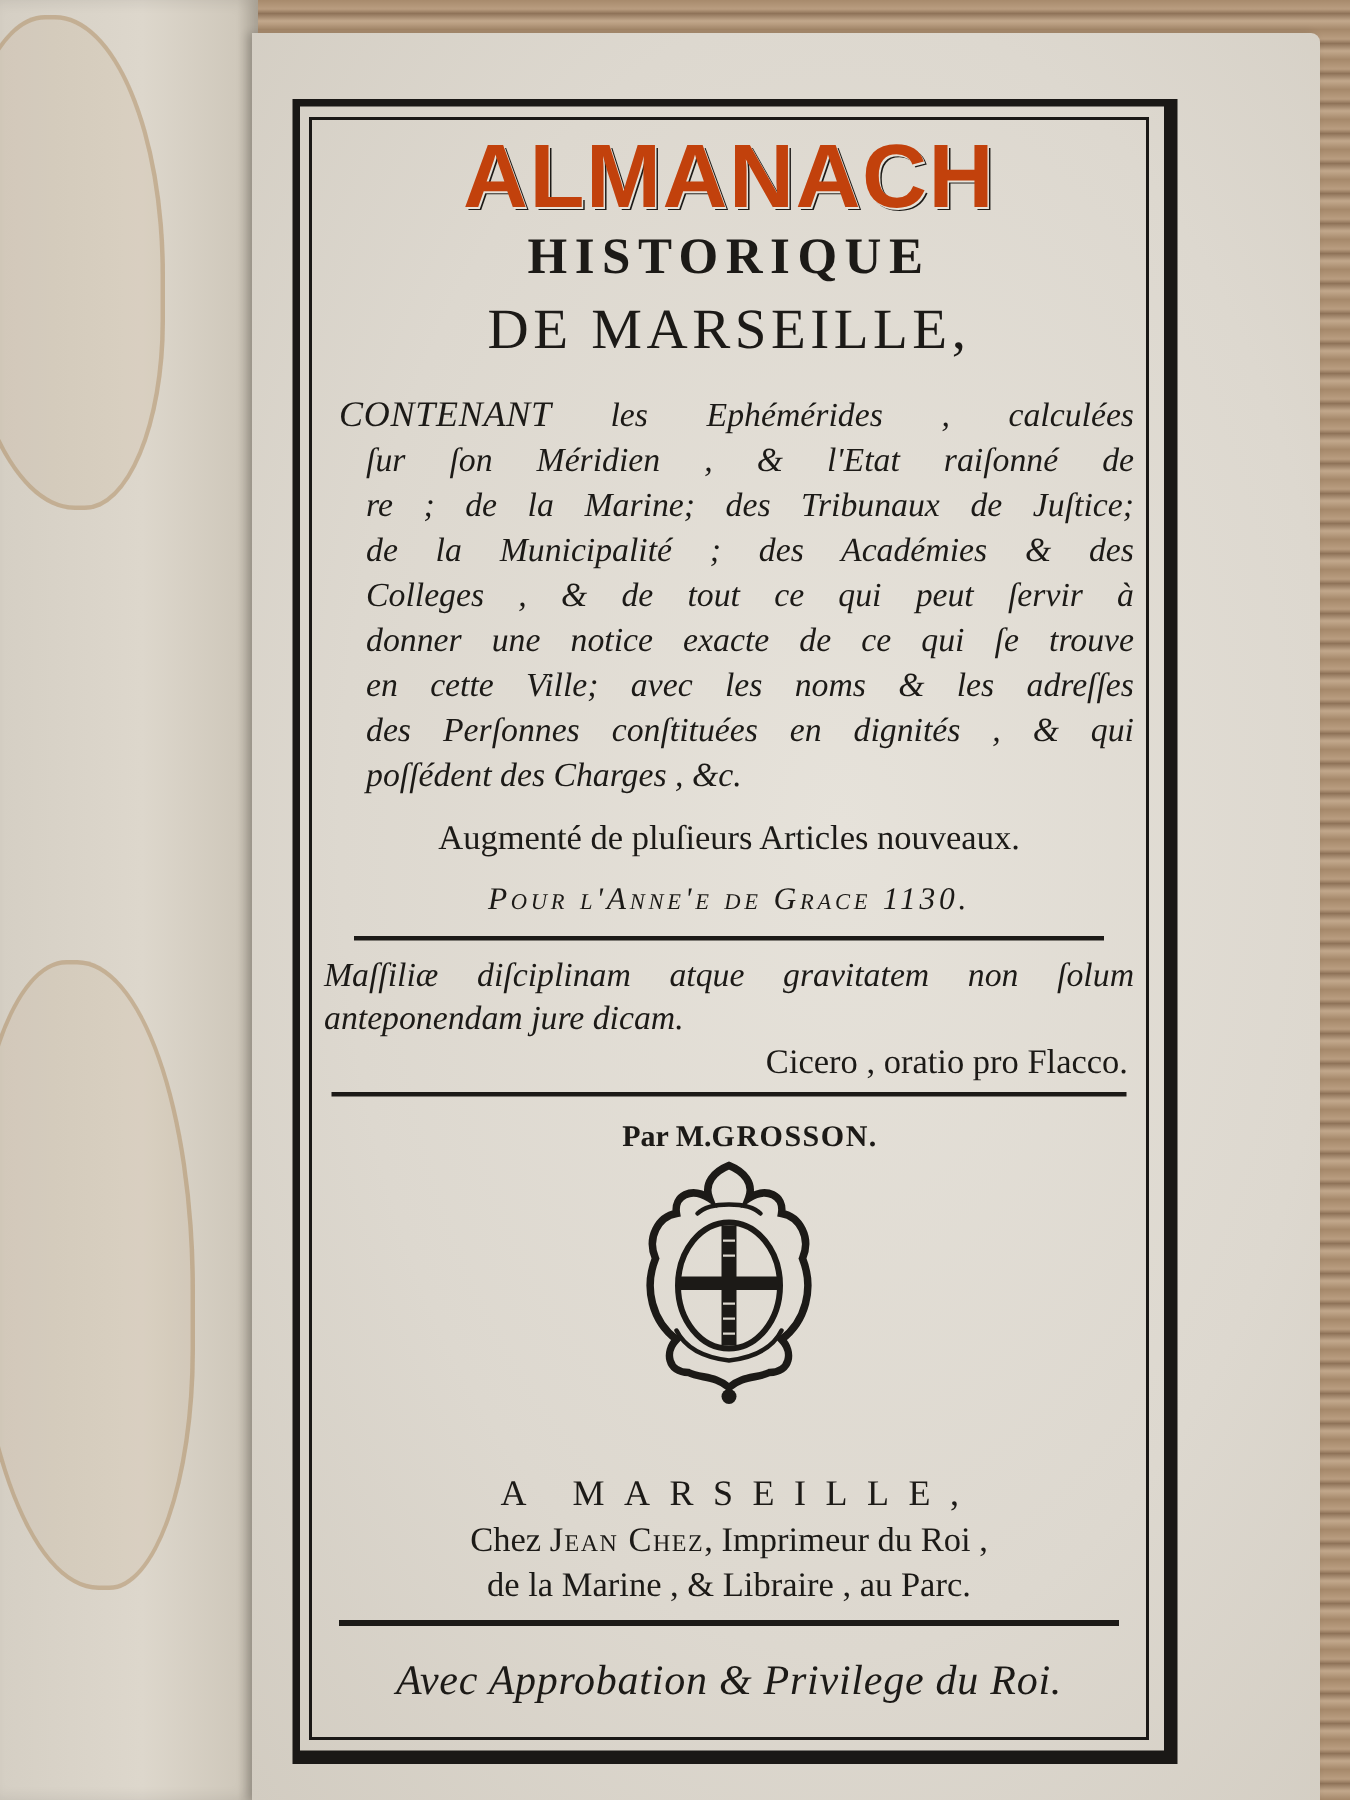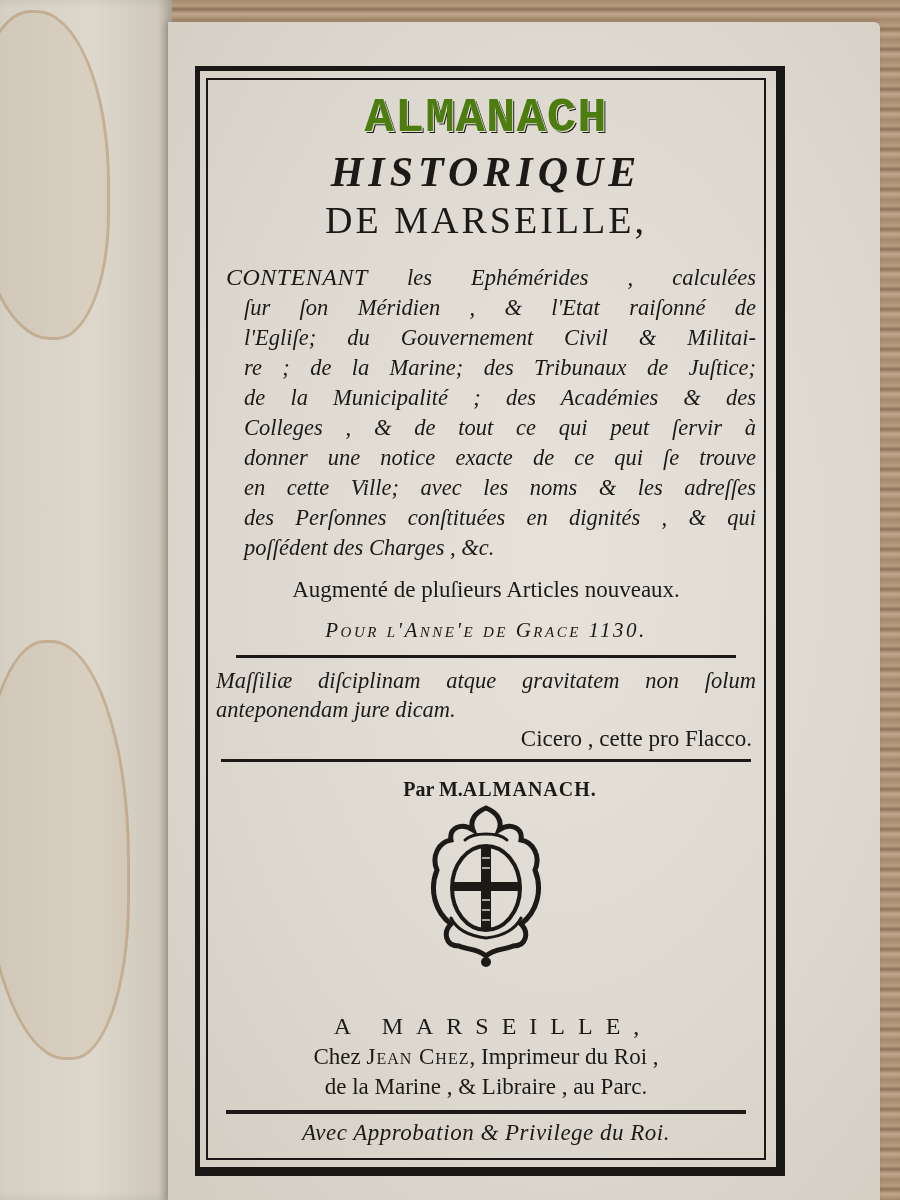--- a/index.html
+++ b/index.html
@@ -34,27 +34,27 @@
     }
     .frame-inner {
       position: absolute; left: 206px; top: 78px; width: 560px; height: 1082px;
       border: 2px solid #1a1816;
     }
     .content {
       position: absolute; left: 212px; top: 84px; width: 548px;
       text-align: center;
     }
     .title-main {
-      font-family: Liberation Mono, monospace; font-size: 49px; font-weight: bold;
+      font-family: Liberation Sans, sans-serif; font-size: 60px; font-weight: bold;
       letter-spacing: 1px; line-height: 60px; margin-top: 4px;
-      color: #4d7c0f;
+      color: #c2410c;
       text-shadow: 1px 1px 0 #e6e2da, 2px 2px 0 #1c1a17;
     }
     .title-sub {
-      font-size: 42px; font-style: italic; font-weight: bold; letter-spacing: 5px;
+      font-size: 34px; font-weight: bold; letter-spacing: 5px;
       line-height: 40px; margin-top: 4px;
     }
     .title-city {
       font-size: 38px; letter-spacing: 3px; line-height: 48px; margin-top: 4px;
     }
     .desc {
       text-align: justify; text-align-last: left;
       font-style: italic; font-size: 22.5px; line-height: 30px;
       margin-top: 18px; padding: 0 4px 0 14px;
     }
@@ -80,21 +80,21 @@
     .author-row {
       display: flex; justify-content: center; padding: 0 36px 0 64px;
       font-size: 20px; font-weight: bold; margin-top: 14px; line-height: 26px;
     }
     .author-row .name { letter-spacing: 1px; }
     .emblem { width: 130px; height: 170px; margin: 0 auto; margin-top: -2px; }
     .imprint-city { font-size: 24px; letter-spacing: 13px; line-height: 32px; margin-top: 36px; padding-left: 14px; }
     .imprint { font-size: 23px; line-height: 30px; }
     .imprint .sc { font-variant: small-caps; letter-spacing: 1px; }
     .rule.r3 { width: 520px; height: 4px; margin-top: 8px; }
-    .privilege { font-style: italic; font-size: 23px; line-height: 34px; letter-spacing: 0.5px; margin-top: 2px; }
+    .privilege { font-style: italic; font-size: 28px; line-height: 34px; letter-spacing: 0.5px; margin-top: 20px; }
   </style>
 </head>
 <body>
 
 <div class="left-page">
   <div class="stain" style="left:-30px;top:10px;width:140px;height:330px;"></div>
   <div class="stain" style="left:-20px;top:640px;width:150px;height:420px;"></div>
 </div>
 
 <div class="right-page"></div>
@@ -102,44 +102,43 @@
 <div class="frame-inner"></div>
 
 <div class="content">
   <div class="title-main">ALMANACH</div>
   <div class="title-sub">HISTORIQUE</div>
   <div class="title-city">DE MARSEILLE,</div>
 
   <div class="desc">
     <span class="line first"><span class="lead">CONTENANT</span> <span>les Ephémérides , calculées</span></span>
     <span class="line">ſur ſon Méridien , &amp; l'Etat raiſonné de</span>
-    <span class="line">l'Egliſe; du Gouvernement Civil &amp; Militai-</span>
     <span class="line">re ; de la Marine; des Tribunaux de Juſtice;</span>
     <span class="line">de la Municipalité ; des Académies &amp; des</span>
     <span class="line">Colleges , &amp; de tout ce qui peut ſervir à</span>
     <span class="line">donner une notice exacte de ce qui ſe trouve</span>
     <span class="line">en cette Ville; avec les noms &amp; les adreſſes</span>
     <span class="line">des Perſonnes conſtituées en dignités , &amp; qui</span>
     <span class="line last">poſſédent des Charges , &amp;c.</span>
   </div>
 
   <div class="augment">Augmenté de pluſieurs Articles nouveaux.</div>
   <div class="year">Pour l'Anne'e de Grace 1130.</div>
   <div class="rule r1"></div>
 
   <div class="quote">
     <span class="line">Maſſiliæ diſciplinam atque gravitatem non ſolum</span>
     <span class="line indent">anteponendam jure dicam.</span>
-    <span class="attrib">Cicero , cette pro Flacco.</span>
+    <span class="attrib">Cicero , oratio pro Flacco.</span>
   </div>
   <div class="rule r2"></div>
 
   <div class="author-row">
     <span>Par M.</span>
-    <span class="name">ALMANACH.</span>
+    <span class="name">GROSSON.</span>
   </div>
 
   <svg class="emblem" viewBox="0 0 130 170">
     <g fill="none" stroke="#1c1a17" stroke-width="5" stroke-linecap="round">
       <path d="M65 8 C55 12 48 20 52 30 C40 22 28 28 30 40 C18 42 10 56 16 70 C8 90 14 112 30 124 C22 132 24 146 38 146 C46 150 56 148 65 156 C74 148 84 150 92 146 C106 146 108 132 100 124 C116 112 122 90 114 70 C120 56 112 42 100 40 C102 28 90 22 78 30 C82 20 75 12 65 8 Z"></path>
       <path d="M44 40 C52 32 78 32 86 40" stroke-width="3"></path>
       <ellipse cx="65" cy="88" rx="34" ry="42" stroke-width="4"></ellipse>
       <path d="M30 118 C36 130 48 136 65 138 C82 136 94 130 100 118" stroke-width="3"></path>
       <circle cx="65" cy="162" r="5" fill="#1c1a17" stroke="none"></circle>
     </g>

